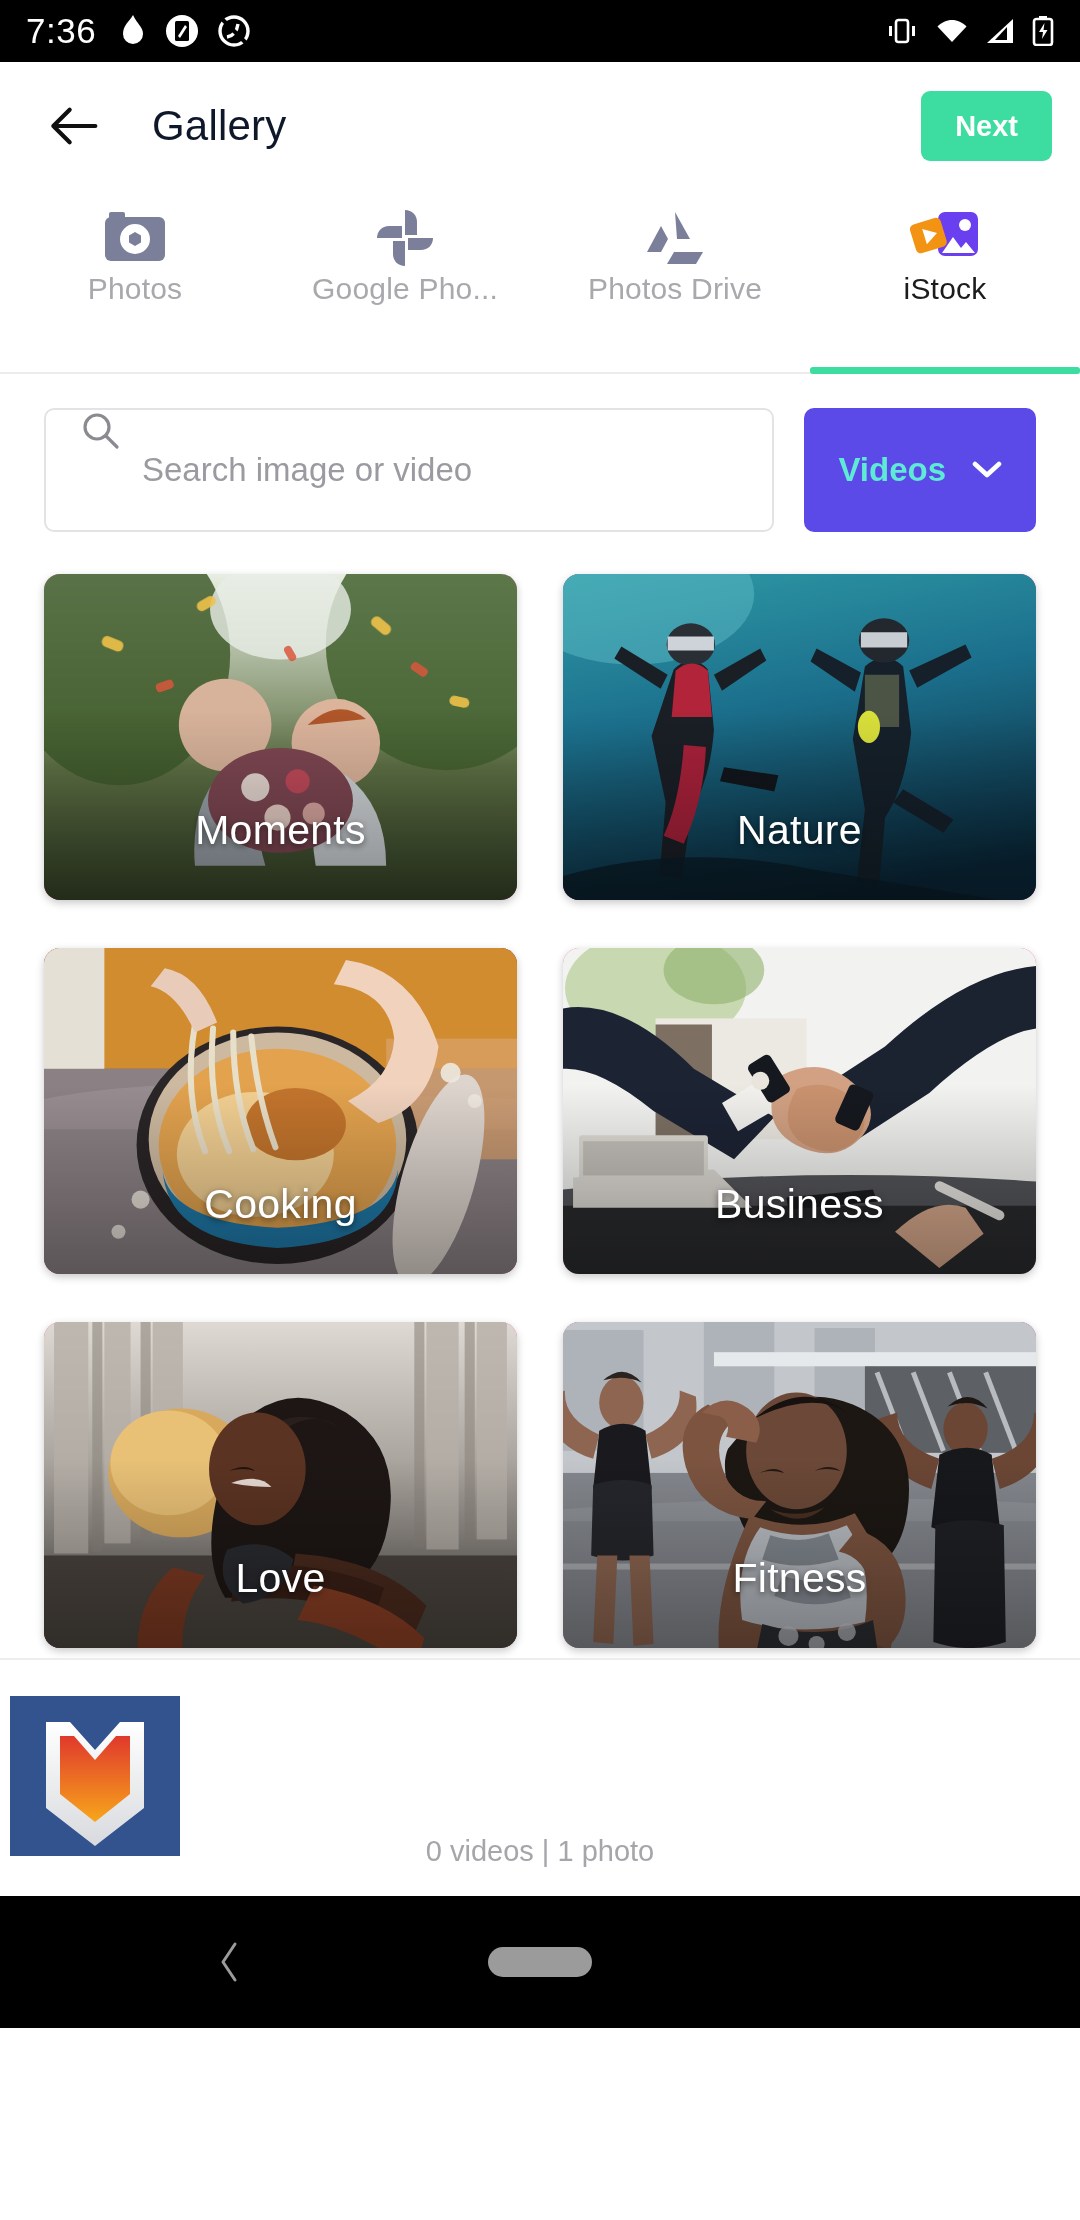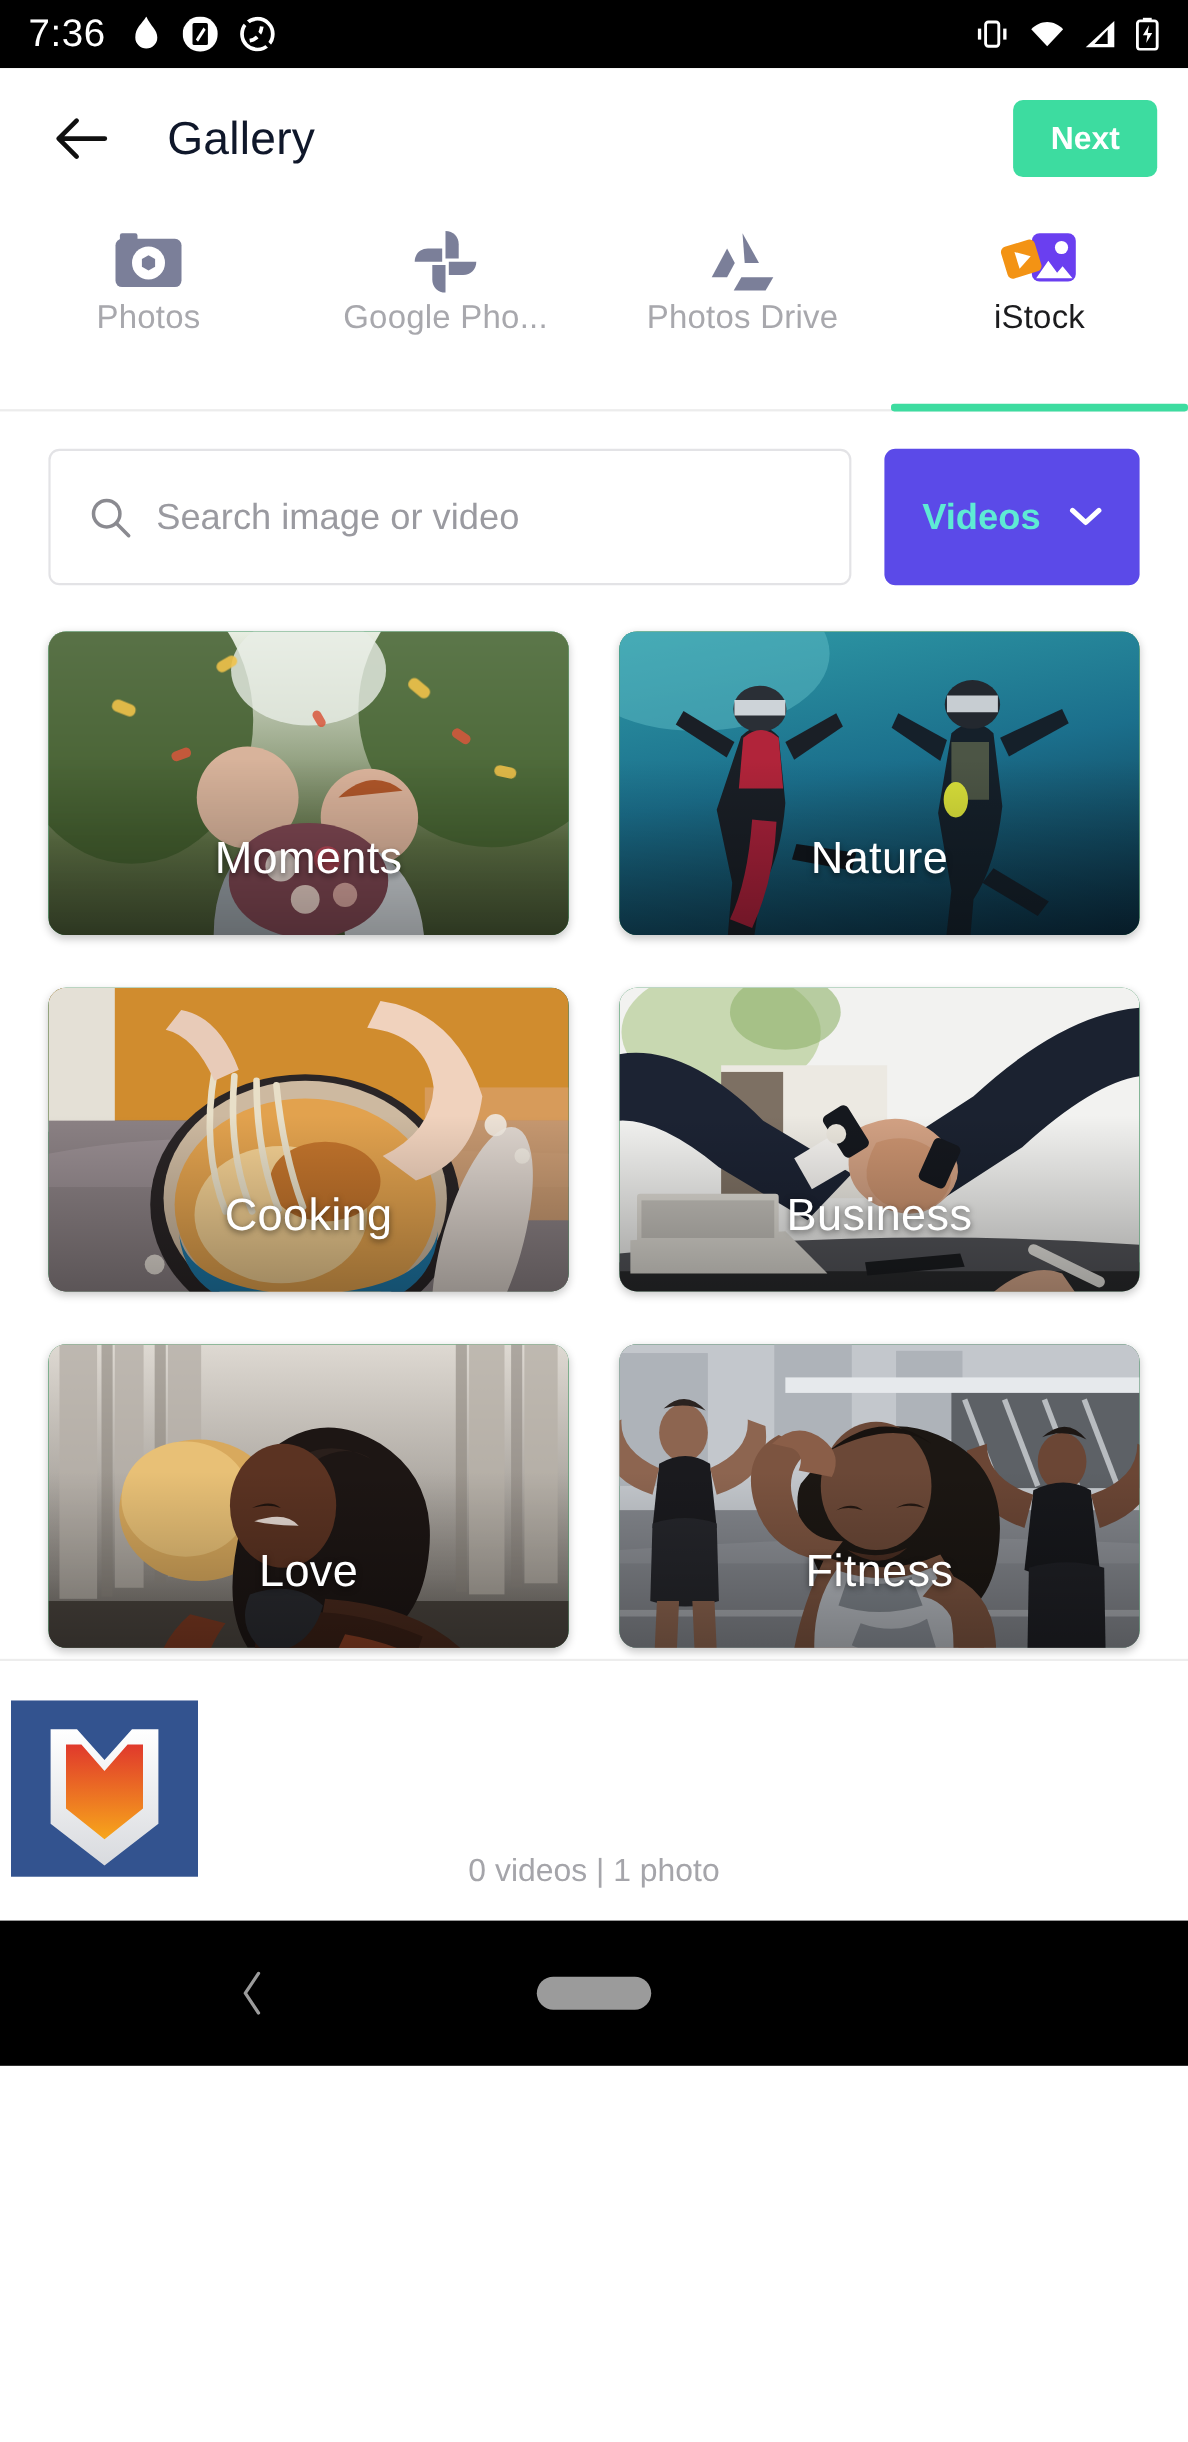--- a/index.html
+++ b/index.html
@@ -58,43 +58,43 @@
     background:#3ddca0; border-radius:3px;
   }
 
   
   .search-row{
     display:flex; align-items:center; gap:30px; padding:34px 44px 18px 44px;
     background:#fff;
   }
   .search-box{
     flex:1; height:124px; border:2px solid #e3e3e6; border-radius:10px;
-    display:flex; align-items:center; padding:0 34px; background:#fff;
+    display:flex; padding:0 34px; background:#fff;
   }
   .search-ico{ flex:none; margin-right:22px; }
   .search-input{
     border:none; outline:none; font-size:33px; color:#444;
     font-family:"Liberation Sans", sans-serif; width:100%; background:transparent;
   }
   .search-input::placeholder{ color:#9a9aa0; }
   .videos-btn{
     height:124px; background:#5b4ae8; color:#5eead4; border:none; border-radius:10px;
     display:flex; align-items:center; gap:26px; padding:0 34px; cursor:pointer;
     font-size:33px; font-family:"Liberation Sans", sans-serif; font-weight:700;
   }
 
   
   .grid{
     display:grid; grid-template-columns:1fr 1fr; gap:48px 46px;
     padding:24px 44px 10px 44px; background:#fff;
   }
   .card{
-    position:relative; height:276px; border-radius:16px; overflow:hidden;
+    position:relative; height:326px; border-radius:16px; overflow:hidden;
     cursor:pointer; box-shadow:0 3px 8px rgba(0,0,0,.22);
-    background:#15803d;
+    background:#ec4899;
   }
   .card-art{ position:absolute; inset:0; }
   .card-scrim{
     position:absolute; inset:0;
     background:linear-gradient(180deg, rgba(0,0,0,0) 42%, rgba(0,0,0,.34) 100%);
   }
   .card-label{
     position:absolute; left:0; right:0; bottom:46px; text-align:center;
     color:#fff; font-size:41px; letter-spacing:.3px;
     text-shadow:0 2px 6px rgba(0,0,0,.55);

